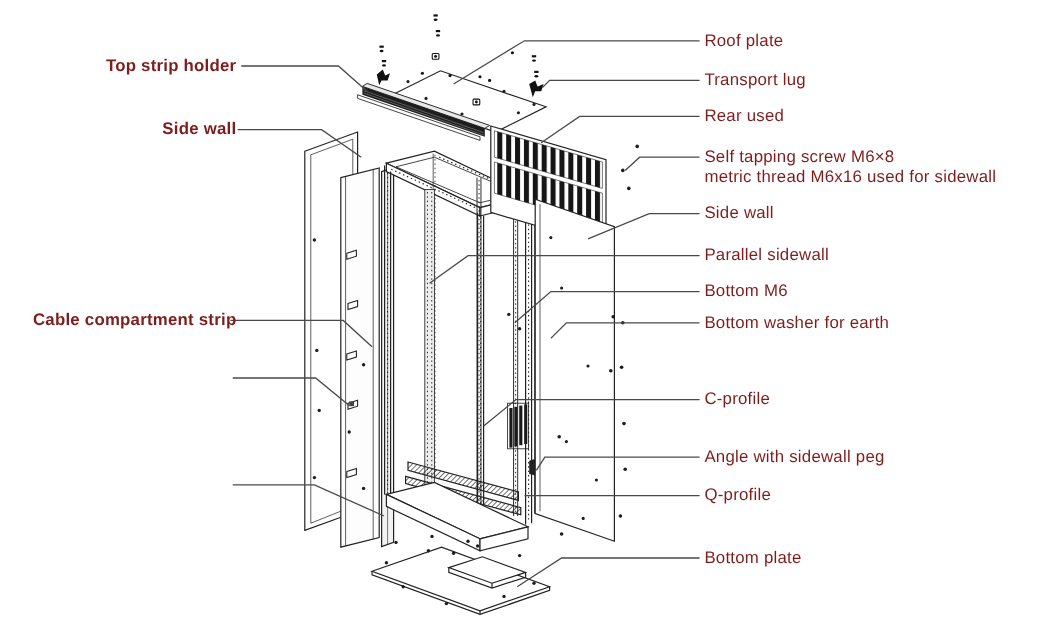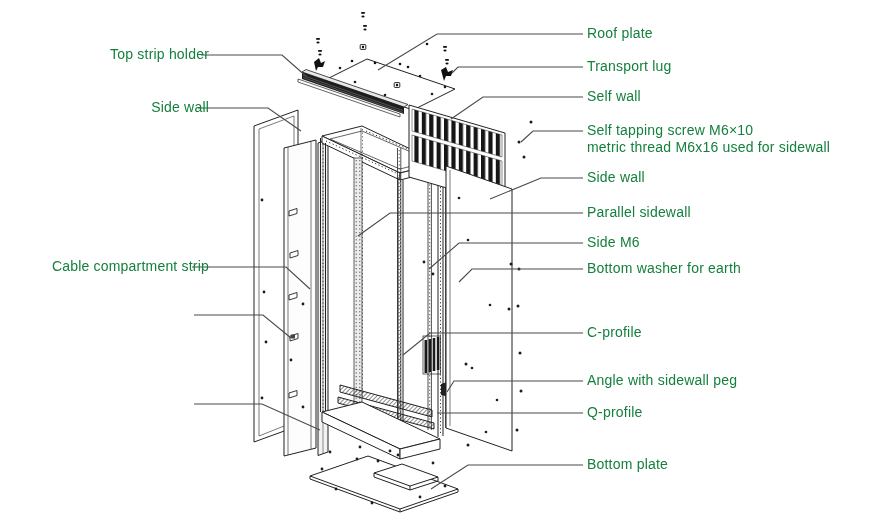--- a/index.html
+++ b/index.html
@@ -2,24 +2,24 @@
 <html><head>
 <meta charset="utf-8">
 <style>
   html,body{margin:0;padding:0;background:#ffffff;}
   .stage{
     position:relative;width:873px;height:514px;background:#ffffff;overflow:hidden;
     font-family:"Liberation Sans",sans-serif;
   }
   .stage svg{position:absolute;left:0;top:0;}
   .lbl{
-    position:absolute;font-size:14px;line-height:17px;color:#15803d;
+    position:absolute;font-size:14px;line-height:17px;color:#7f1d1d;
     letter-spacing:.2px;white-space:nowrap;
   }
-  .lbl.left{left:12px;width:197px;text-align:right;}
+  .lbl.left{left:0;width:197px;text-align:right;font-weight:bold;}
   .lbl.right{left:587px;text-align:left;}
 </style>
 </head>
 <body>
 
 <div class="stage">
 
   <svg width="873" height="514" viewBox="0 0 873 514">
     <defs>
       <pattern id="slat" patternUnits="userSpaceOnUse" width="7.4" height="120">
@@ -266,27 +266,27 @@
       <polyline points="583,465 468,465 431,489"></polyline>
     </g>
   </svg>
 
   <div class="lbl left" style="top:46px">Top strip holder</div>
   <div class="lbl left" style="top:99px">Side wall</div>
   <div class="lbl left" style="top:258px">Cable compartment strip</div>
 
   <div class="lbl right" style="top:25px">Roof plate</div>
   <div class="lbl right" style="top:58px">Transport lug</div>
-  <div class="lbl right" style="top:88px">Self wall</div>
+  <div class="lbl right" style="top:88px">Rear used</div>
   <div class="lbl right" style="top:122px">
-    <span>Self tapping screw M6×10</span><br>
+    <span>Self tapping screw M6×8</span><br>
     <span>metric thread M6x16 used for sidewall</span>
   </div>
   <div class="lbl right" style="top:169px">Side wall</div>
   <div class="lbl right" style="top:204px">Parallel sidewall</div>
-  <div class="lbl right" style="top:234px">Side M6</div>
+  <div class="lbl right" style="top:234px">Bottom M6</div>
   <div class="lbl right" style="top:260px">Bottom washer for earth</div>
   <div class="lbl right" style="top:324px">C-profile</div>
   <div class="lbl right" style="top:372px">Angle with sidewall peg</div>
   <div class="lbl right" style="top:404px">Q-profile</div>
   <div class="lbl right" style="top:456px">Bottom plate</div>
 
 </div>
 
 </body></html>

